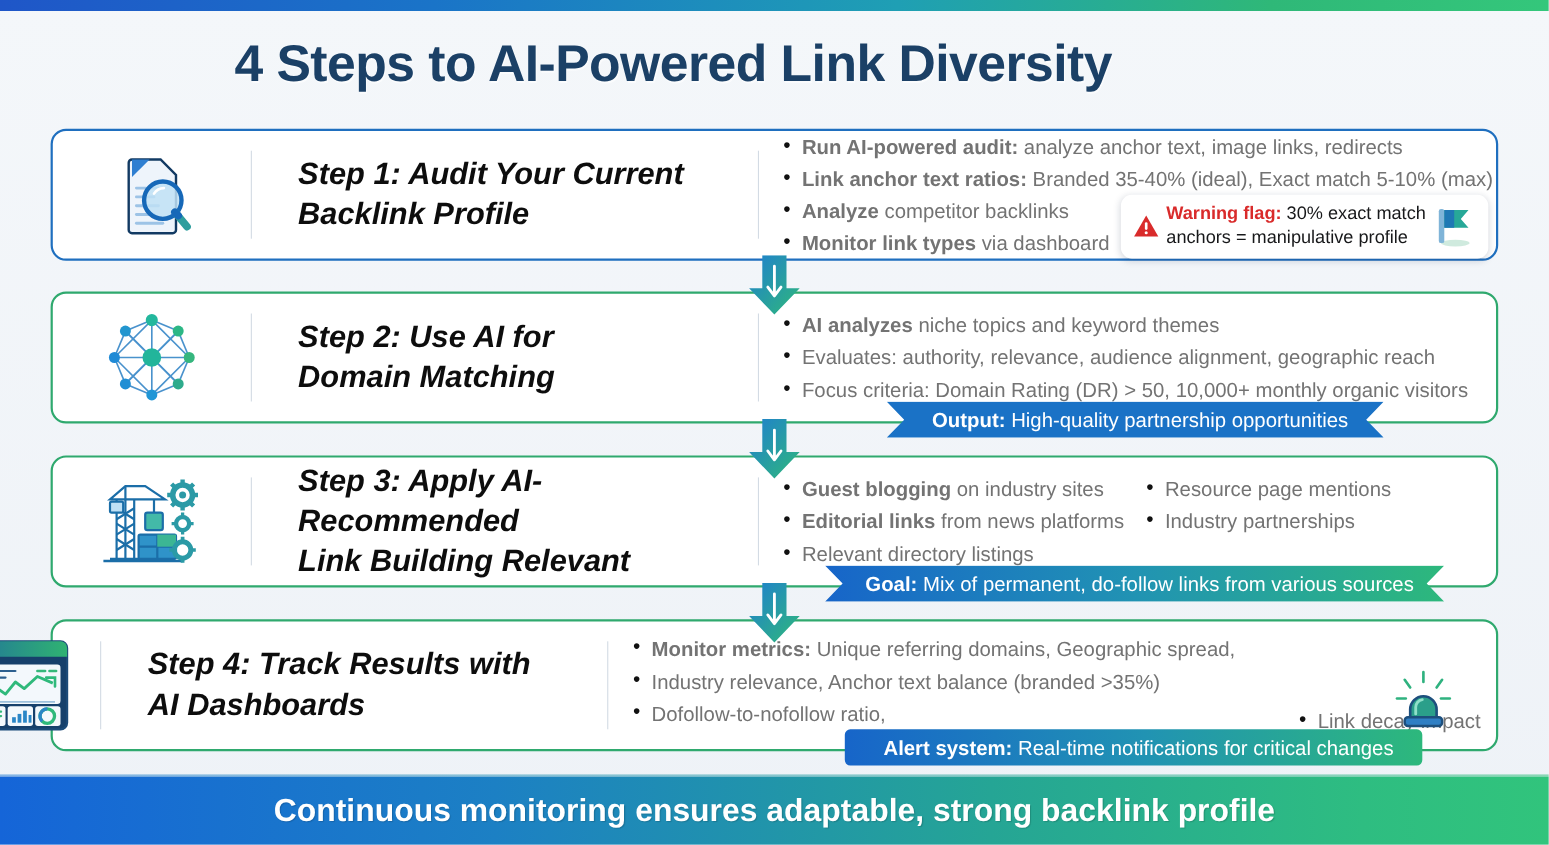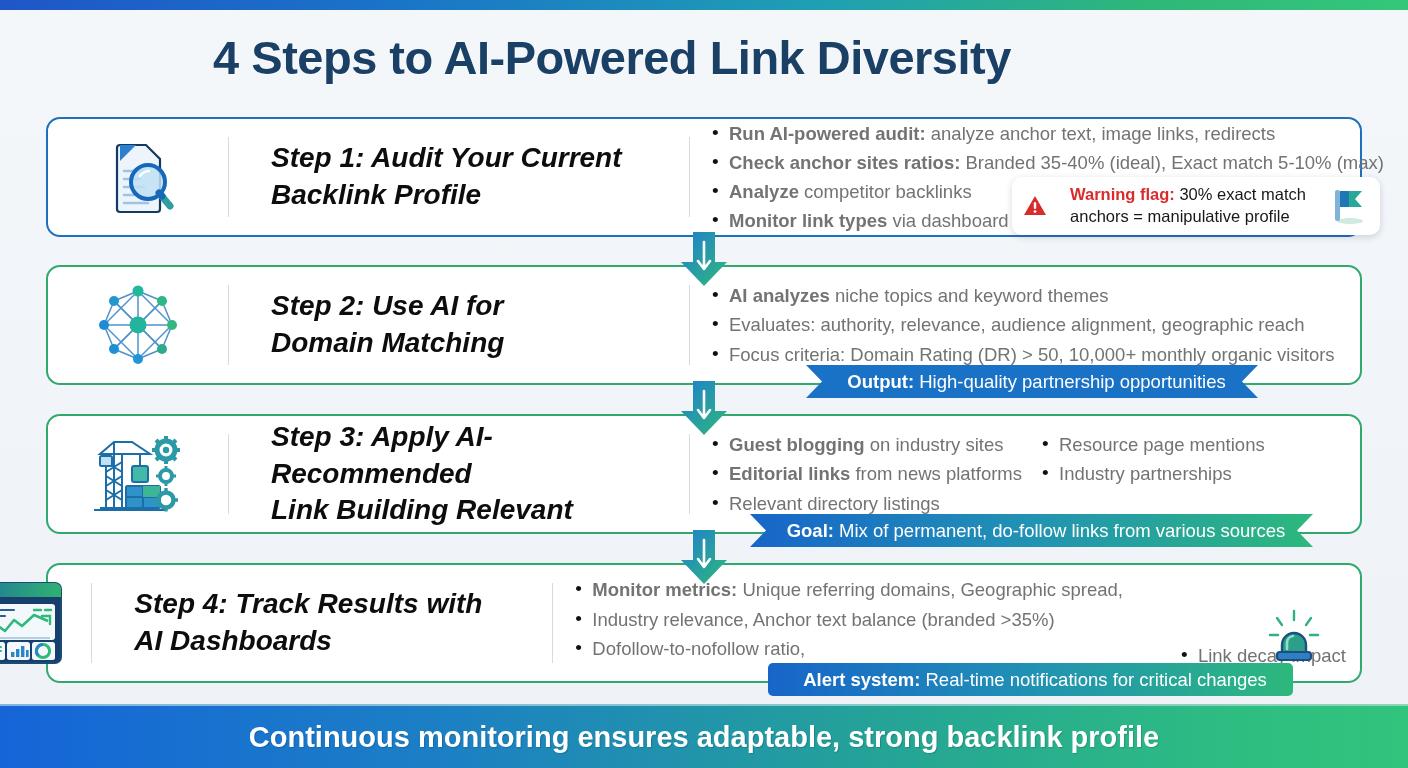--- a/index.html
+++ b/index.html
@@ -91,21 +91,21 @@
   .a2 { top: 381px; }
   .a3 { top: 530px; }
 
   
   .warn-badge {
     position: absolute; right: 18px; top: 58px;
     background: #ffffff;
     border-radius: 10px;
     box-shadow: 0 2px 7px rgba(20,40,70,0.18);
     padding: 7px 12px 7px 10px;
-    display: flex; align-items: center; gap: 22px;
+    display: flex; align-items: center; gap: 5px;
     z-index: 5;
   }
   .warn-text { font-size: 16.5px; line-height: 1.32; color: #17181a; white-space: nowrap; }
   .warn-text b { color: #d92b2b; font-weight: bold; }
 
   
   .ribbon {
     position: absolute; height: 33px;
     display: flex; align-items: center; justify-content: center;
     color: #fff; font-size: 18.5px; white-space: nowrap;
@@ -180,21 +180,21 @@
       <div class="step-title">
         <span>Step 1: Audit Your Current</span><br>
         <span>Backlink Profile</span>
       </div>
     </div>
     <div class="divider-v"></div>
     <div class="bullet-zone">
       <div class="bullets">
         <ul>
           <li><b>Run AI-powered audit:</b><span> analyze anchor text, image links, redirects</span></li>
-          <li><b>Check anchor sites ratios:</b><span> Branded 35-40% (ideal), Exact match 5-10% (max)</span></li>
+          <li><b>Link anchor text ratios:</b><span> Branded 35-40% (ideal), Exact match 5-10% (max)</span></li>
           <li><b>Analyze</b><span> competitor backlinks</span></li>
           <li><b>Monitor link types</b><span> via dashboard</span></li>
         </ul>
       </div>
       <div class="warn-badge">
         <svg width="26" height="26" viewBox="0 0 26 26">
           <path d="M13 3 L24 22 H2 Z" fill="#d92b2b"></path>
           <rect x="11.8" y="9" width="2.4" height="7" rx="1.2" fill="#fff"></rect>
           <circle cx="13" cy="18.6" r="1.4" fill="#fff"></circle>
         </svg>

